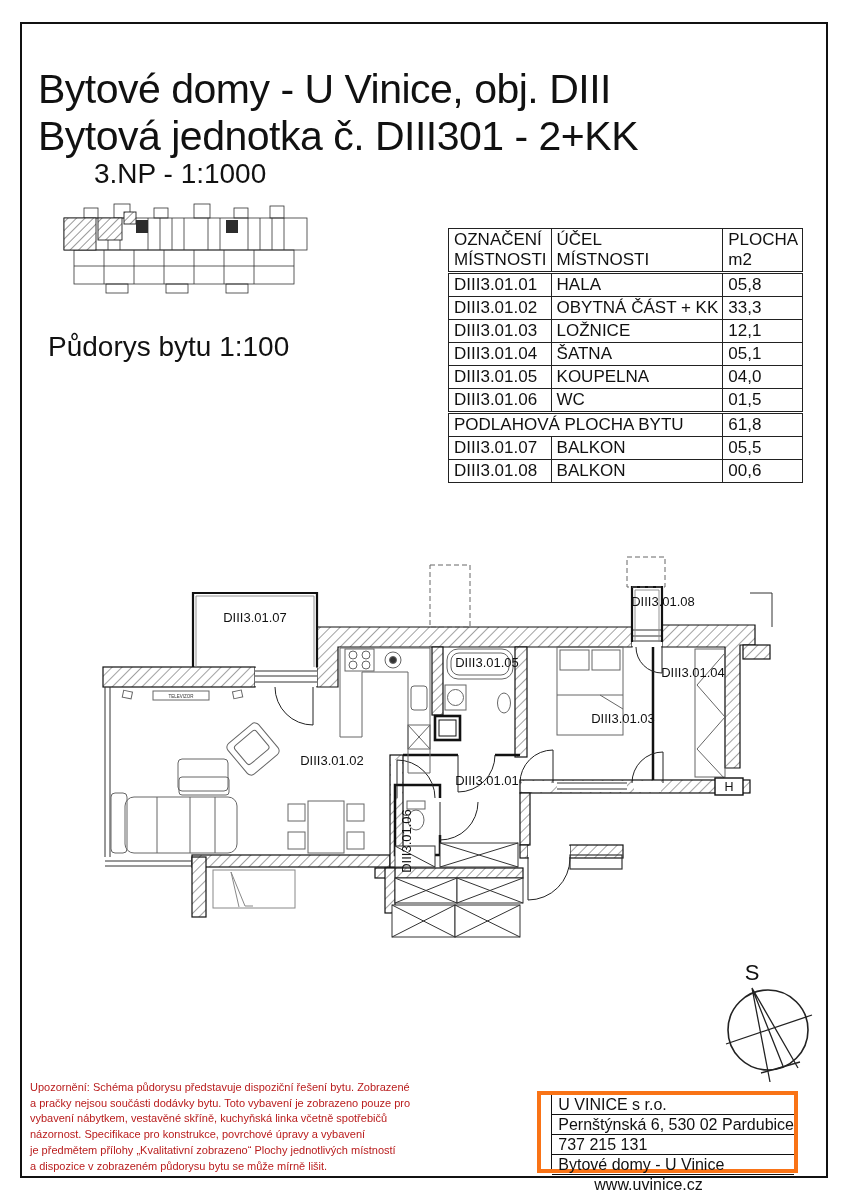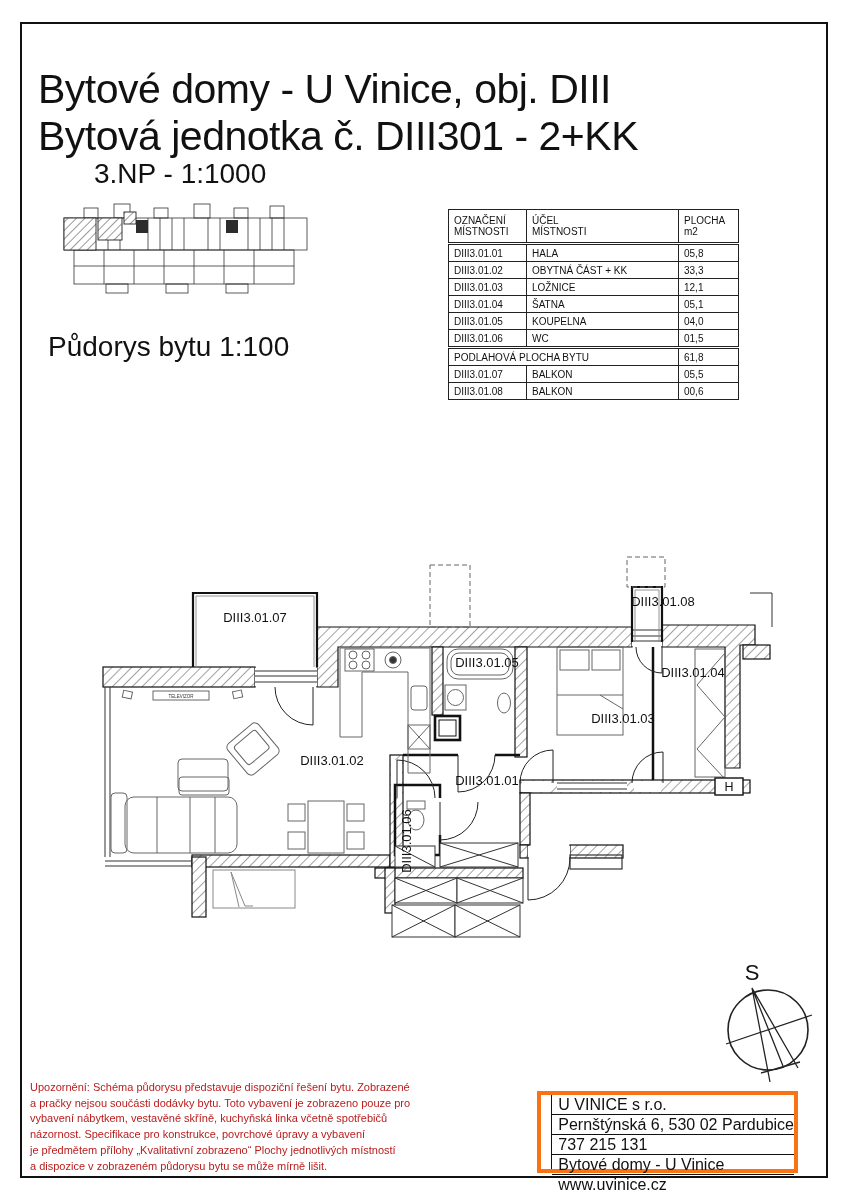--- a/index.html
+++ b/index.html
@@ -7,40 +7,40 @@
         font-family:"Liberation Sans",sans-serif;color:#111;overflow:hidden;}
   .frame{position:absolute;left:20px;top:22px;width:804px;height:1152px;
          border:2px solid #111;}
   .title{position:absolute;left:38px;top:30px;font-size:41px;line-height:47px;
          letter-spacing:-0.5px;white-space:nowrap;margin-top:36px;}
   .scale-label{position:absolute;font-size:28px;white-space:nowrap;}
   #site-label{left:55px;top:158px;margin-left:39px;}
   #plan-label{left:48px;top:331px;}
   .abs{position:absolute;}
   
-  table.room-table{position:absolute;left:448px;top:209px;border-collapse:collapse;
-        font-size:10px;color:#111;border-radius:15px;}
+  table.room-table{position:absolute;left:448px;top:228px;border-collapse:collapse;
+        font-size:17px;color:#111;border-radius:15px;}
   table.room-table td,table.room-table th{border:1.2px solid #222;padding:1px 4px 1px 5px;
         font-weight:normal;text-align:left;vertical-align:middle;height:14px;
         white-space:nowrap;}
   table.room-table th{height:30px;}
   table.room-table .w1{width:68px;} table.room-table .w2{width:142px;} table.room-table .w3{width:50px;}
   table.room-table thead th{border-bottom:3px double #222;}
   table.room-table tr.total td{border-top:3px double #222;}
   
   .disclaimer{position:absolute;left:30px;top:1080px;width:440px;font-size:11px;
         line-height:15.7px;color:#b91c1c;}
   
   .footer{position:absolute;left:537px;top:1091px;width:261px;height:82px;
         border:4px solid #f97316;display:flex;box-sizing:border-box;font-size:16px;}
   .footer .logo-cell{width:97px;border-right:1.5px solid #111;}
   .footer .info{flex:1;display:flex;flex-direction:column;}
   .footer .info div{flex:1;border-bottom:1px solid #111;padding:1px 0 0 6px;
         display:flex;align-items:center;white-space:nowrap;}
-  .footer .info div:last-child{border-bottom:none;}
+  .footer .info div:last-child{border-bottom:none;margin-left:36px;}
   svg text{font-family:"Liberation Sans",sans-serif;}
 </style>
 </head>
 <body>
 
 <div class="page">
   <div class="frame"></div>
 
   <div class="title">
     <div>Bytové domy - U Vinice, obj. DIII</div>

